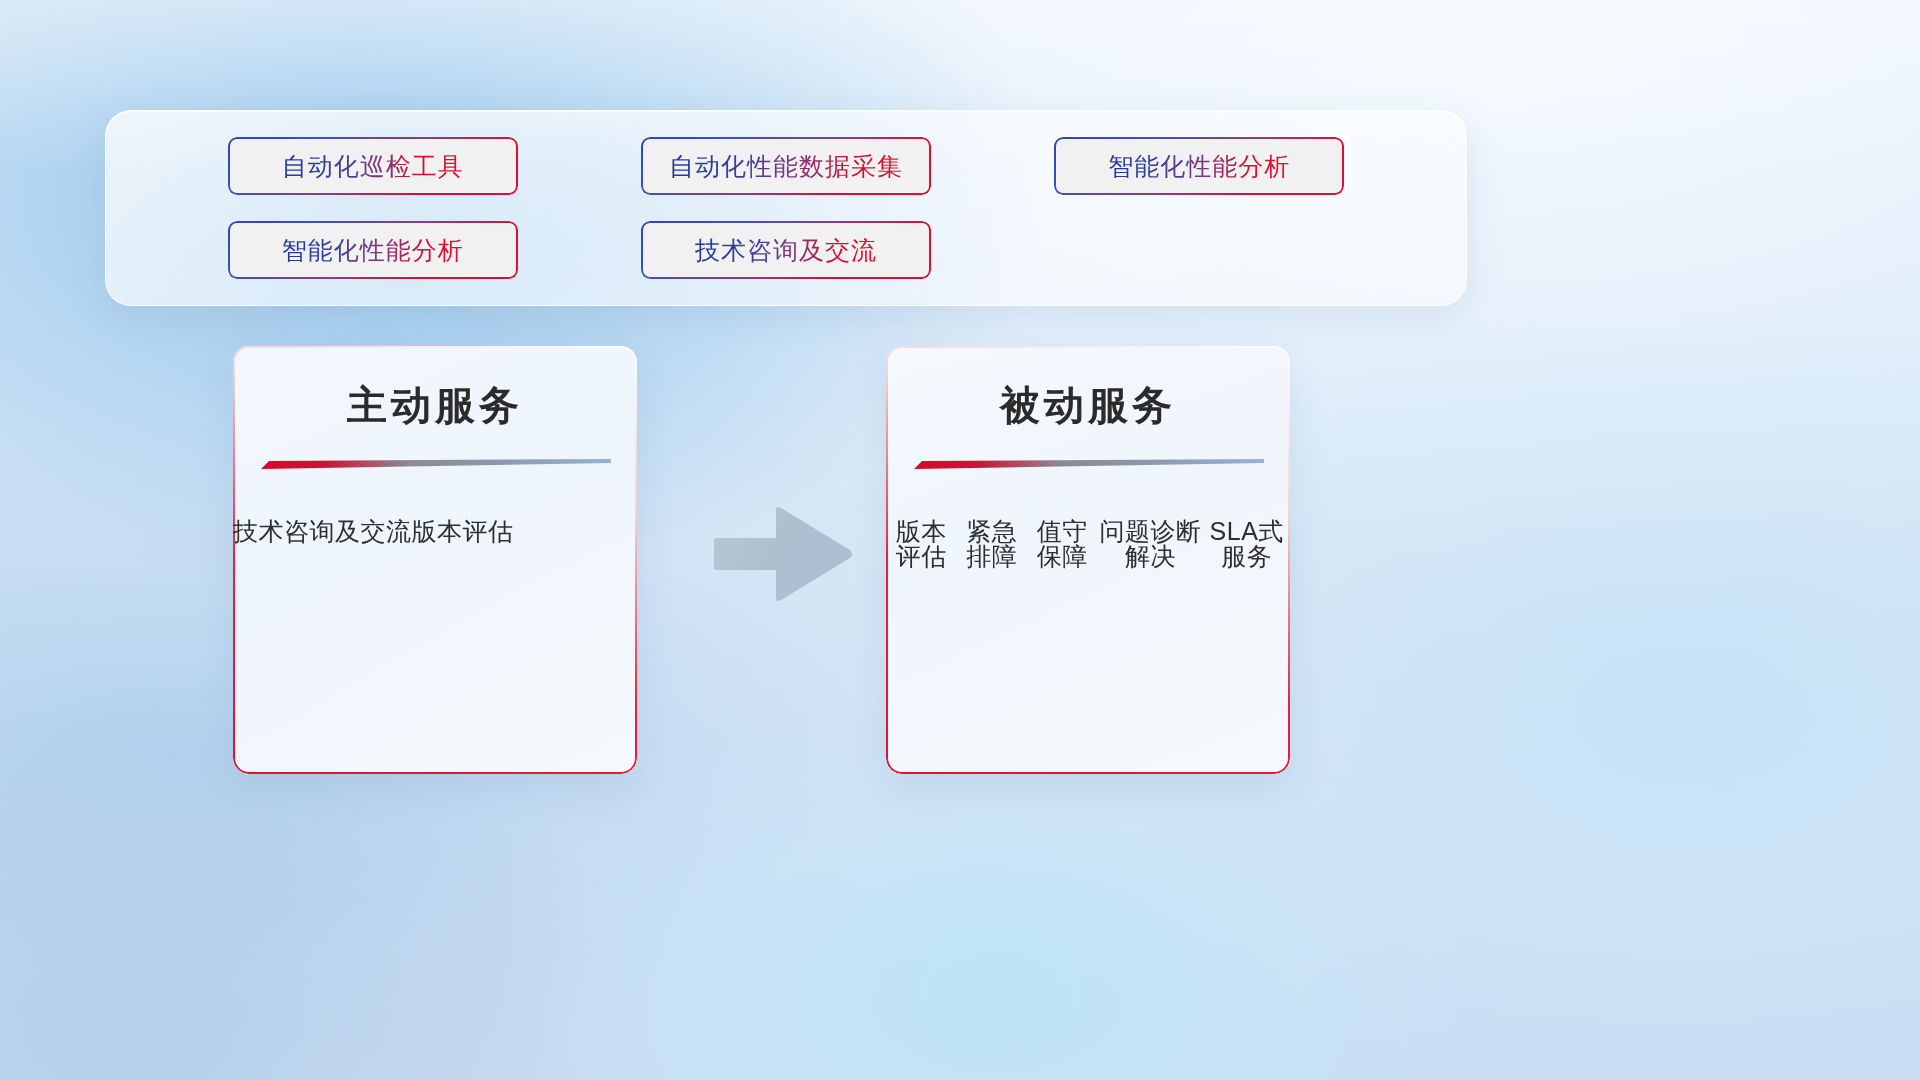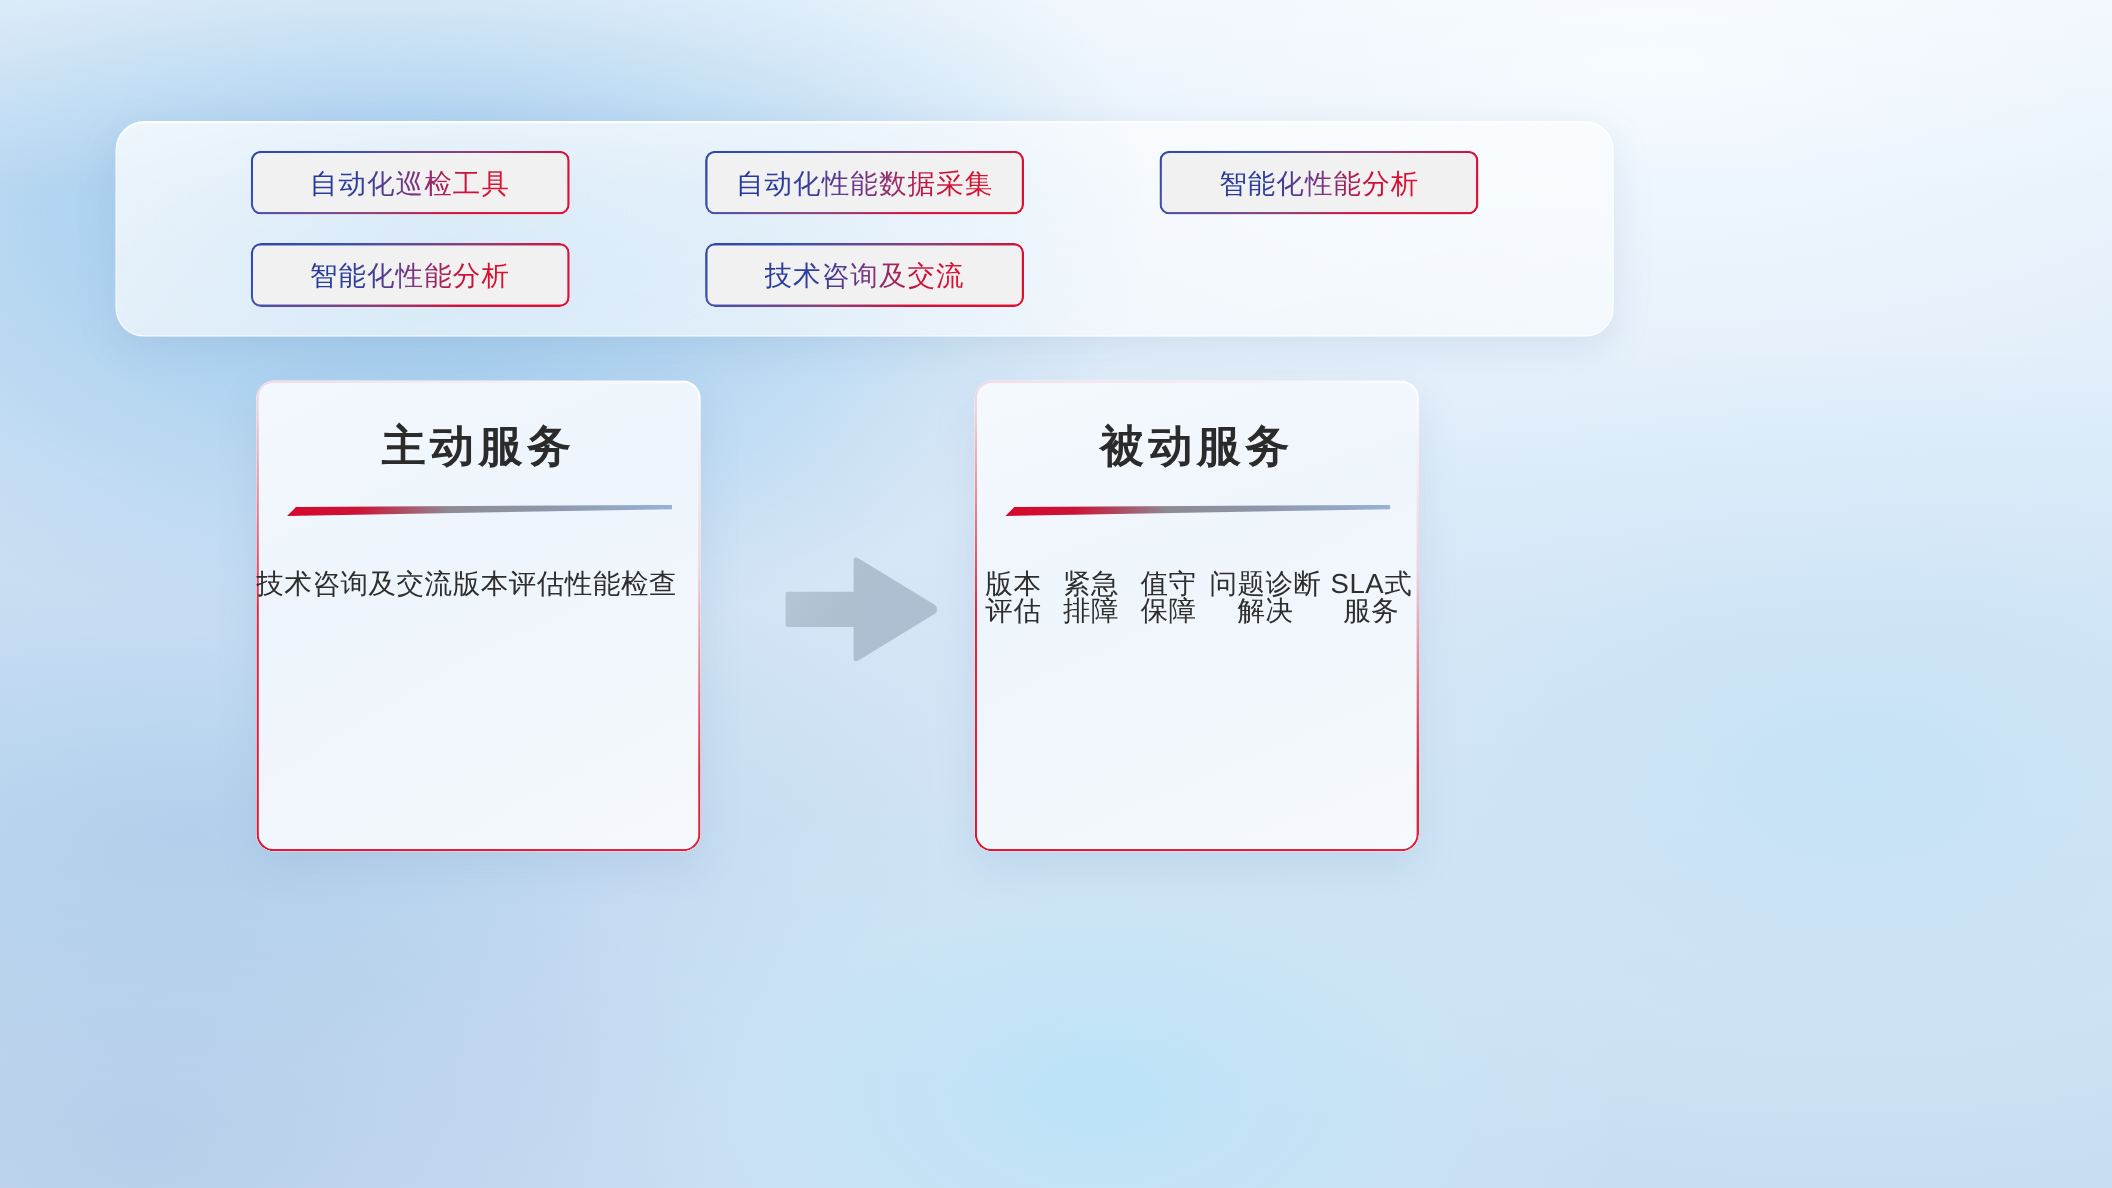--- a/index.html
+++ b/index.html
@@ -180,21 +180,20 @@
             <stop offset="1" stop-color="#97b2d6"></stop>
           </linearGradient>
         </defs>
         <path d="M0 10 L8 2 L348 0 L348 4 Z" fill="url(#divGradA)"></path>
       </svg>
     </div>
   </div>
   <ul class="card-list">
     <li>技术咨询及交流</li>
     <li>版本评估</li>
-    <li>性能检查</li>
   </ul>
 </div>
 
 <div id="flow-arrow">
   <svg viewBox="0 0 140 100" aria-hidden="true">
     <defs>
       <linearGradient id="arrowGrad" x1="0" y1="0" x2="1" y2="0.4">
         <stop offset="0" stop-color="#b4c2d2" stop-opacity="0.85"></stop>
         <stop offset="0.55" stop-color="#a6b4c6" stop-opacity="0.80"></stop>
         <stop offset="1" stop-color="#9fb0c4" stop-opacity="0.72"></stop>

